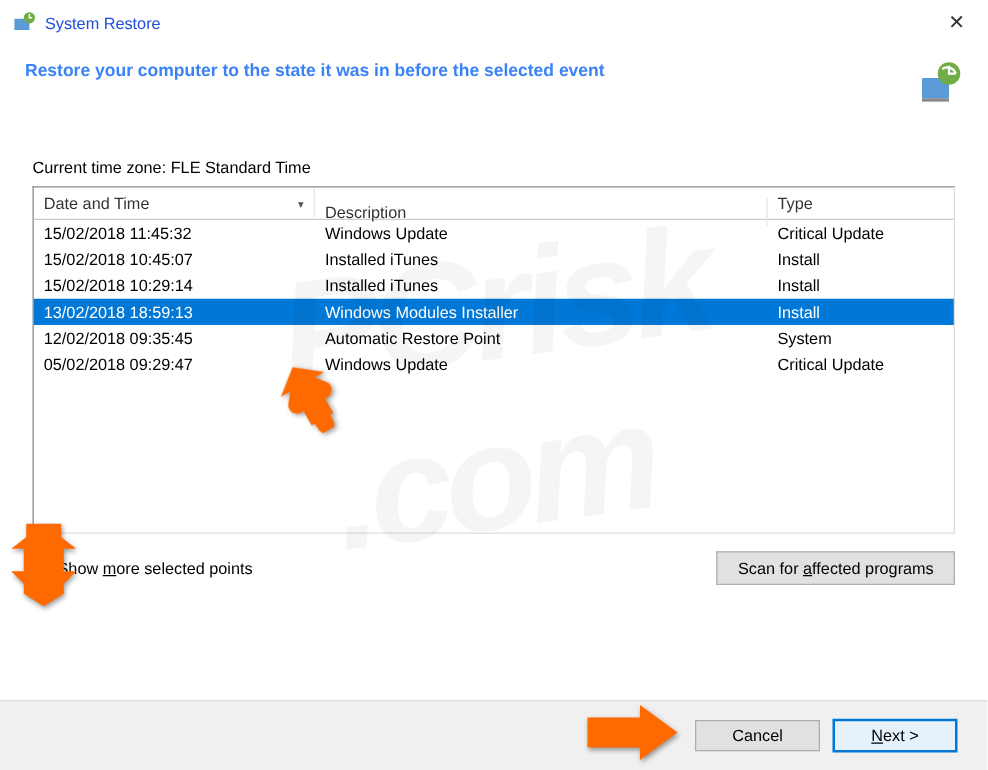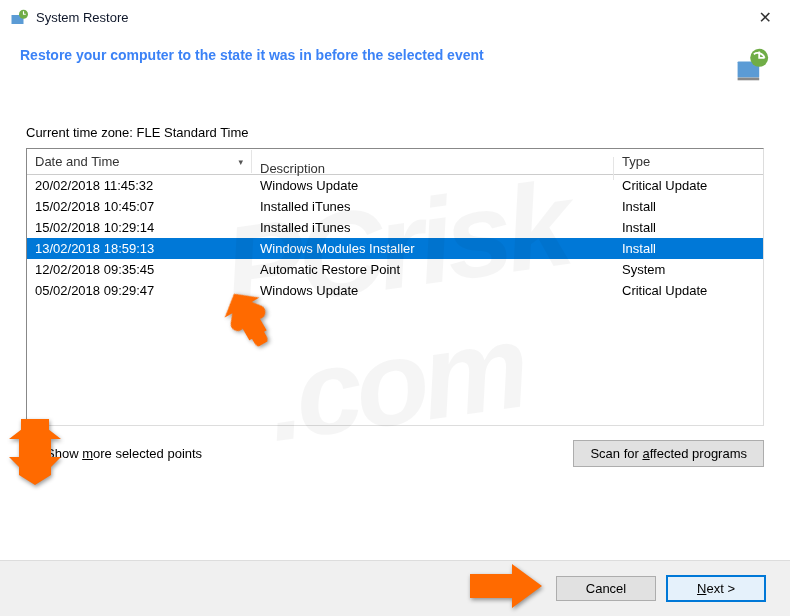--- a/index.html
+++ b/index.html
@@ -1,20 +1,20 @@
 <!DOCTYPE html>
 <html><head>
   <meta charset="utf-8">
   <style>
     * { margin: 0; padding: 0; box-sizing: border-box; font-family: 'Segoe UI', Tahoma, sans-serif; }
     body { background: #fff; width: 790px; height: 616px; position: relative; overflow: hidden; }
     
     .titlebar { display: flex; align-items: center; padding: 8px 10px 6px 10px; }
     .titlebar-icon { width: 18px; height: 18px; margin-right: 8px; }
-    .titlebar-text { font-size: 13px; color: #0f172a; flex: 1; }
+    .titlebar-text { font-size: 13px; color: #1d4ed8; flex: 1; }
     .close-btn { font-size: 16px; padding: 0 8px; cursor: pointer; color: #333; }
     
     .header-row { display: flex; align-items: flex-start; padding: 14px 20px 0 20px; }
     .header-text { font-size: 14px; font-weight: 600; color: #3b82f6; flex: 1; }
     .header-icon { width: 36px; height: 36px; }
     
     .timezone { font-size: 13px; color: #000; padding: 42px 26px 8px 26px; }
     
     .table-wrap { margin: 0 26px; border-top: 1px solid #888; border-left: 1px solid #888; border-right: 1px solid #ddd; border-bottom: 1px solid #ddd; background: #fff; height: 278px; }
     .table-header { display: flex; border-bottom: 1px solid #ccc; font-size: 13px; color: #333; height: 26px; align-items: center; }
@@ -80,21 +80,21 @@
   <div class="table-header">
     <div class="th th-date">
         <span>Date and Time</span>
         <span class="sort-arrow">▾</span>
       </div>
     <div class="th th-desc">Description</div>
     <div class="th th-type">Type</div>
   </div>
   <div class="table-body" id="table-body">
       <div class="row">
-        <div class="cell cell-date">20/02/2018 11:45:32</div>
+        <div class="cell cell-date">15/02/2018 11:45:32</div>
         <div class="cell cell-desc">Windows Update</div>
         <div class="cell cell-type">Critical Update</div>
       </div>
       <div class="row">
         <div class="cell cell-date">15/02/2018 10:45:07</div>
         <div class="cell cell-desc">Installed iTunes</div>
         <div class="cell cell-type">Install</div>
       </div>
       <div class="row">
         <div class="cell cell-date">15/02/2018 10:29:14</div>

